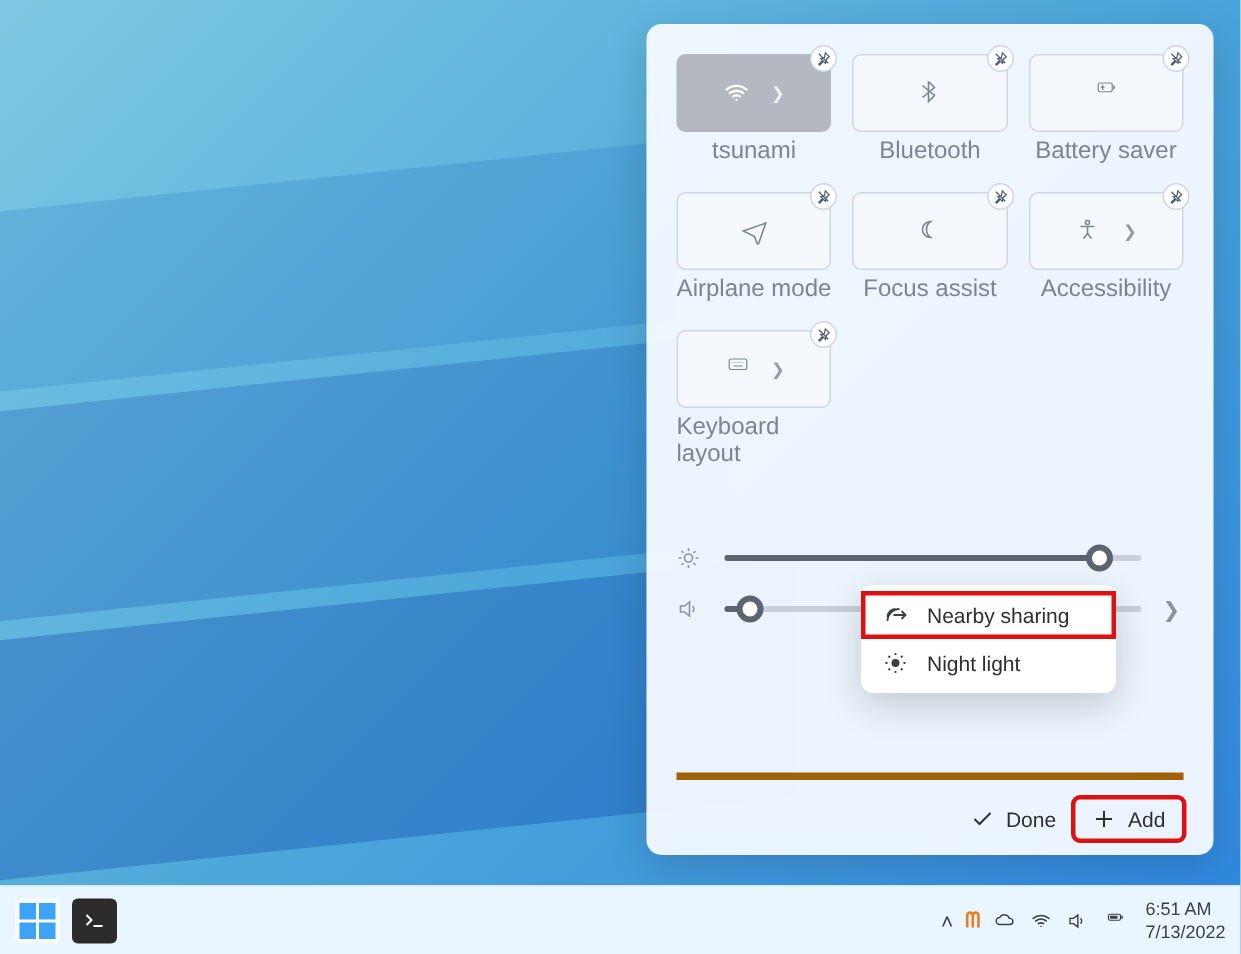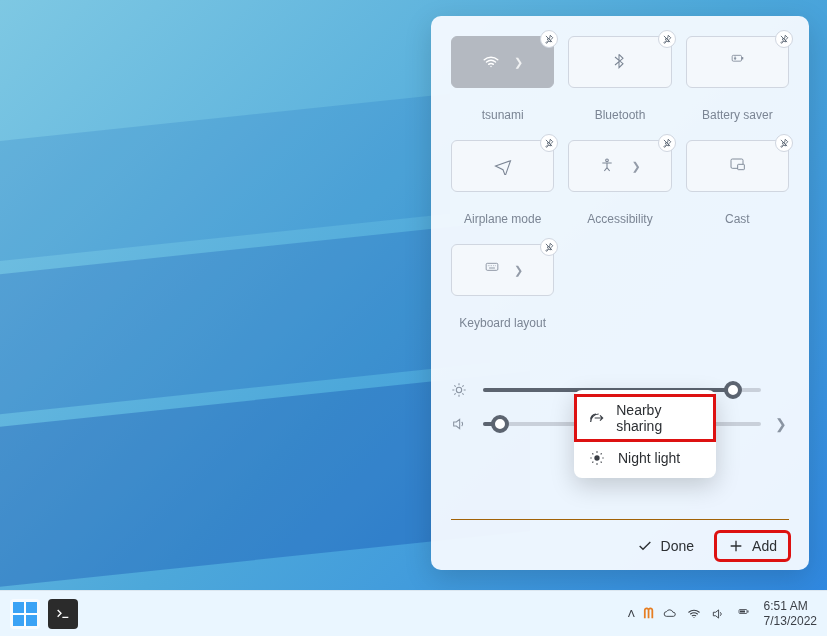--- a/index.html
+++ b/index.html
@@ -42,21 +42,21 @@
     border-radius: 6px;
     background: #f4f8fc;
     display:flex;
     align-items:center;
     justify-content:center;
     gap:8px;
     color:#7b8594;
   }
   .tile.active { background: #b4b9c1; color:#fff; border-color:#b4b9c1; }
   .tile .chev { font-size:11px; color:inherit; opacity:0.8; margin-left:6px;}
-  .tile-label { font-size:12px; color:#7b8594; margin-top:20px; margin-bottom:14px; text-align:left; }
+  .tile-label { font-size:16px; color:#7b8594; margin-top:4px; margin-bottom:14px; text-align:left; }
   .pin {
     position:absolute; top:-6px; right:-4px;
     width:18px; height:18px; border-radius:50%;
     background:#fff; border:1px solid #d0d6e0;
     display:flex; align-items:center; justify-content:center;
     font-size:10px; color:#55606e;
   }
   .icon { width:18px; height:18px; display:inline-block; }
 
   .sliders { margin-top: 20px; }
@@ -70,41 +70,40 @@
     position:absolute; top:50%; width:18px; height:18px; border-radius:50%;
     background:#fff; border:4px solid #5c6470; transform:translate(-50%,-50%);
   }
   .slider-row .rchev { width:14px; color:#8a94a2; font-size:14px; }
 
   
   .addmenu {
     position:absolute;
     left: 143px;
     top: 374px;
-    width: 142px;
+    width: 170px;
     background:#fff;
     border-radius:8px;
     box-shadow: 0 8px 24px rgba(0,0,0,0.18);
     padding:4px 0;
     z-index:10;
   }
   .addmenu .mi {
     display:flex; align-items:center; gap:12px;
     padding:8px 14px; font-size:14px; color:#2c2f33;
   }
   .addmenu .mi .micon { width:18px; display:flex; align-items:center; justify-content:center; color:#3b3f46;}
   .addmenu .mi.highlight { outline:3px solid #d11; outline-offset:-3px; }
 
   .bottombar {
     margin-top:auto;
     display:flex;
     justify-content:flex-end;
-    gap:10px;
     padding-top:12px;
-    border-top:1px solid #a16207;
+    border-top:5px solid #a16207;
   }
   .btn {
     display:flex; align-items:center; gap:8px;
     padding:6px 12px; font-size:14px; color:#2c2f33;
     border-radius:4px;
   }
   .btn.addbtn { outline:3px solid #d11; outline-offset:-1px; }
 
   
   .taskbar {
@@ -206,55 +205,54 @@
       <div class="tile">
         <span class="icon">
           <svg viewBox="0 0 24 24" width="18" height="18">
               <path d="M2 12l20-7-7 20-3-8-10-5z" fill="none" stroke="currentColor" stroke-width="1.4"></path>
             </svg>
         </span>
       </div>
       <div class="tile-label">Airplane mode</div>
     </div>
 
+    <div class="cell">
+      <span class="pin">
+          <svg viewBox="0 0 16 16" width="10" height="10">
+            <path d="M3 3l10 10M10 2l4 4-3 3-1 4-2-2-4 4-1-1 4-4-2-2 4-1z" fill="none" stroke="currentColor" stroke-width="1.4"></path>
+          </svg>
+        </span>
+      <div class="tile">
+        <span class="icon">
+          <svg viewBox="0 0 24 24" width="16" height="16">
+              <path d="M14 4a8 8 0 100 16 10 10 0 010-16z" fill="none" stroke="currentColor" stroke-width="1.6"></path>
+            </svg>
+        </span>
+      </div>
+      <div class="tile-label">Focus assist</div>
+    </div>
 
     <div class="cell">
       <span class="pin">
           <svg viewBox="0 0 16 16" width="10" height="10">
             <path d="M3 3l10 10M10 2l4 4-3 3-1 4-2-2-4 4-1-1 4-4-2-2 4-1z" fill="none" stroke="currentColor" stroke-width="1.4"></path>
           </svg>
         </span>
       <div class="tile">
         <span class="icon">
           <svg viewBox="0 0 24 24" width="16" height="16">
               <circle cx="12" cy="5" r="2" fill="none" stroke="currentColor" stroke-width="1.6"></circle>
               <path d="M5 9h14M12 9v7m-4 5l4-5 4 5" fill="none" stroke="currentColor" stroke-width="1.6"></path>
             </svg>
         </span>
         <span class="chev">❯</span>
       </div>
       <div class="tile-label">Accessibility</div>
     </div>
 
-    <div class="cell">
-      <span class="pin">
-          <svg viewBox="0 0 16 16" width="10" height="10">
-            <path d="M3 3l10 10M10 2l4 4-3 3-1 4-2-2-4 4-1-1 4-4-2-2 4-1z" fill="none" stroke="currentColor" stroke-width="1.4"></path>
-          </svg>
-        </span>
-      <div class="tile">
-        <span class="icon">
-          <svg viewBox="0 0 24 24" width="18" height="16">
-              <rect x="3" y="3" width="18" height="14" rx="2" fill="none" stroke="currentColor" stroke-width="1.4"></rect>
-              <rect x="13" y="11" width="10" height="8" rx="1" fill="#f4f8fc" stroke="currentColor" stroke-width="1.4"></rect>
-            </svg>
-        </span>
-      </div>
-      <div class="tile-label">Cast</div>
-    </div>
 
     <div class="cell">
       <span class="pin">
           <svg viewBox="0 0 16 16" width="10" height="10">
             <path d="M3 3l10 10M10 2l4 4-3 3-1 4-2-2-4 4-1-1 4-4-2-2 4-1z" fill="none" stroke="currentColor" stroke-width="1.4"></path>
           </svg>
         </span>
       <div class="tile">
         <span class="icon">
           <svg viewBox="0 0 24 24" width="20" height="14">

